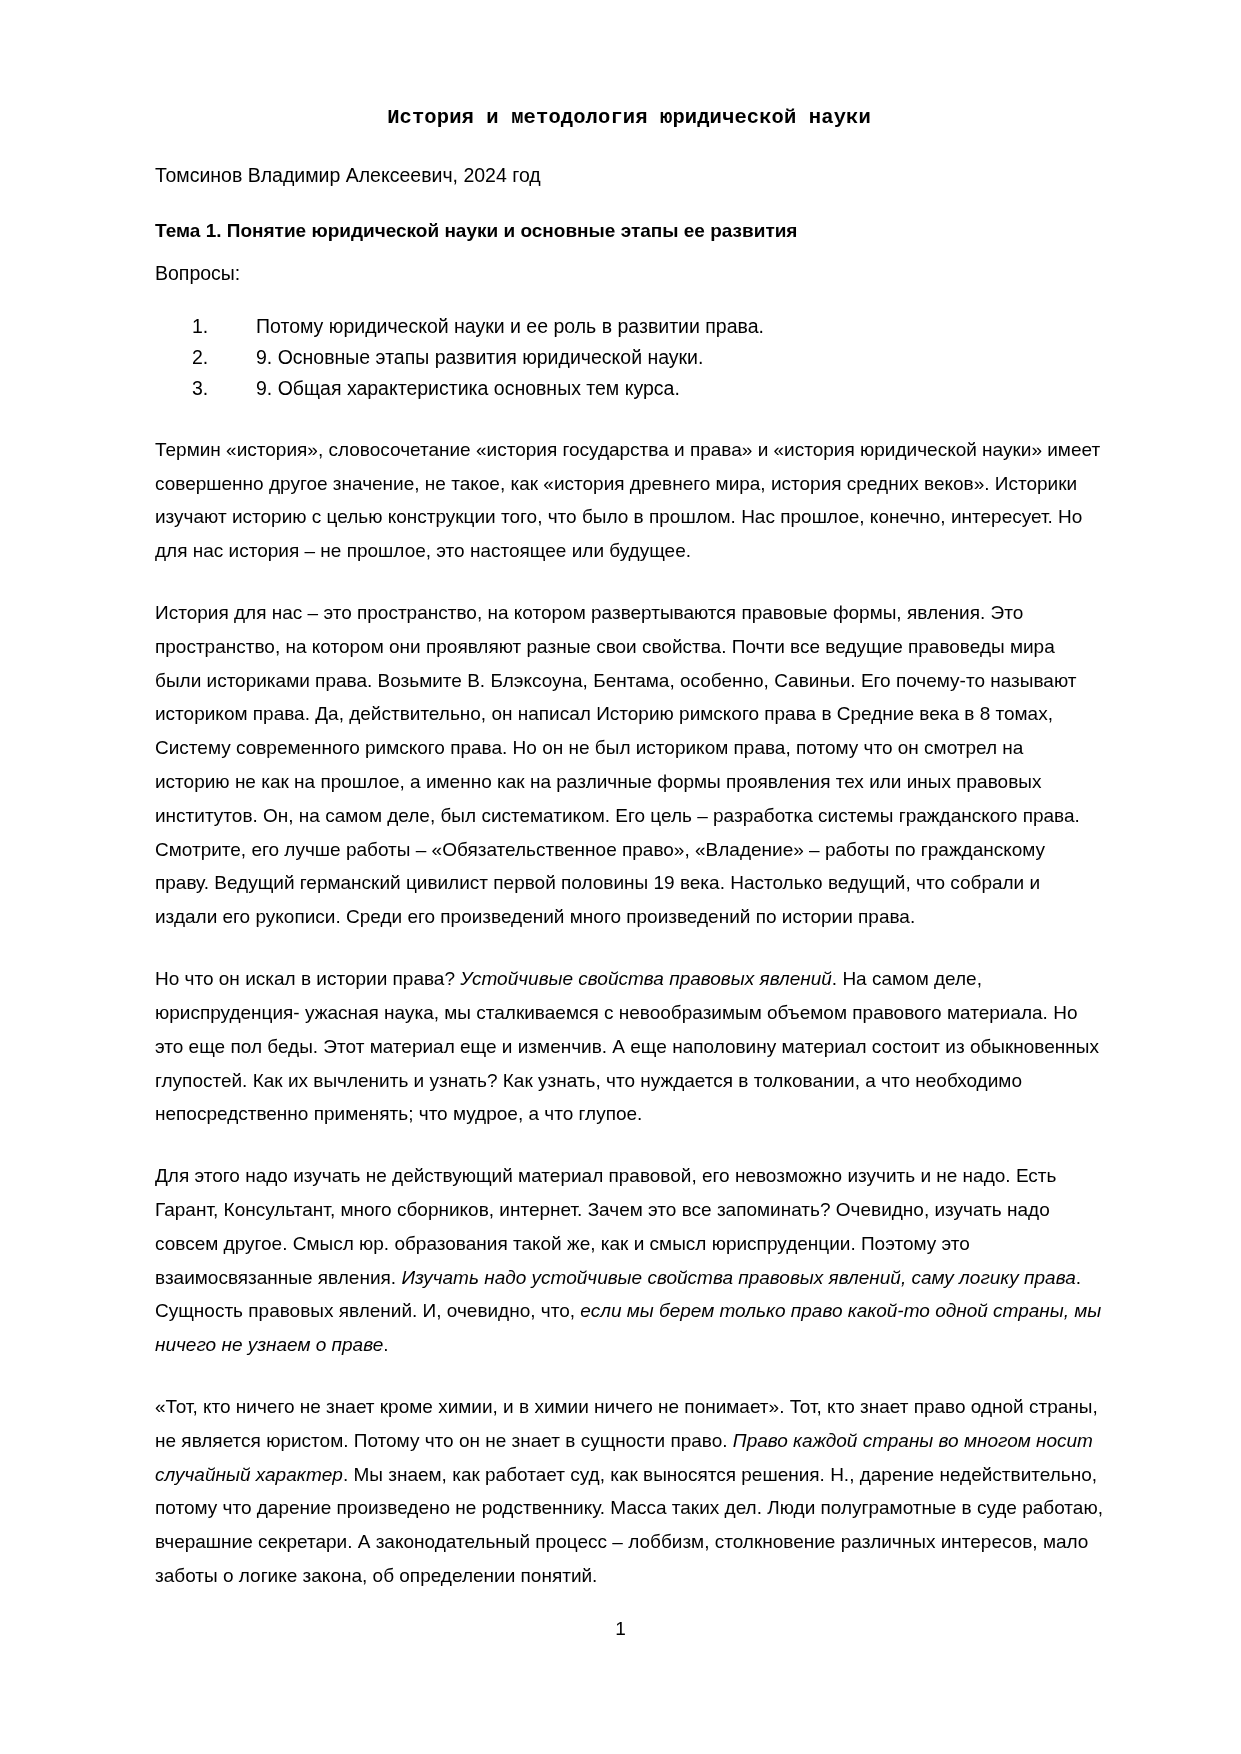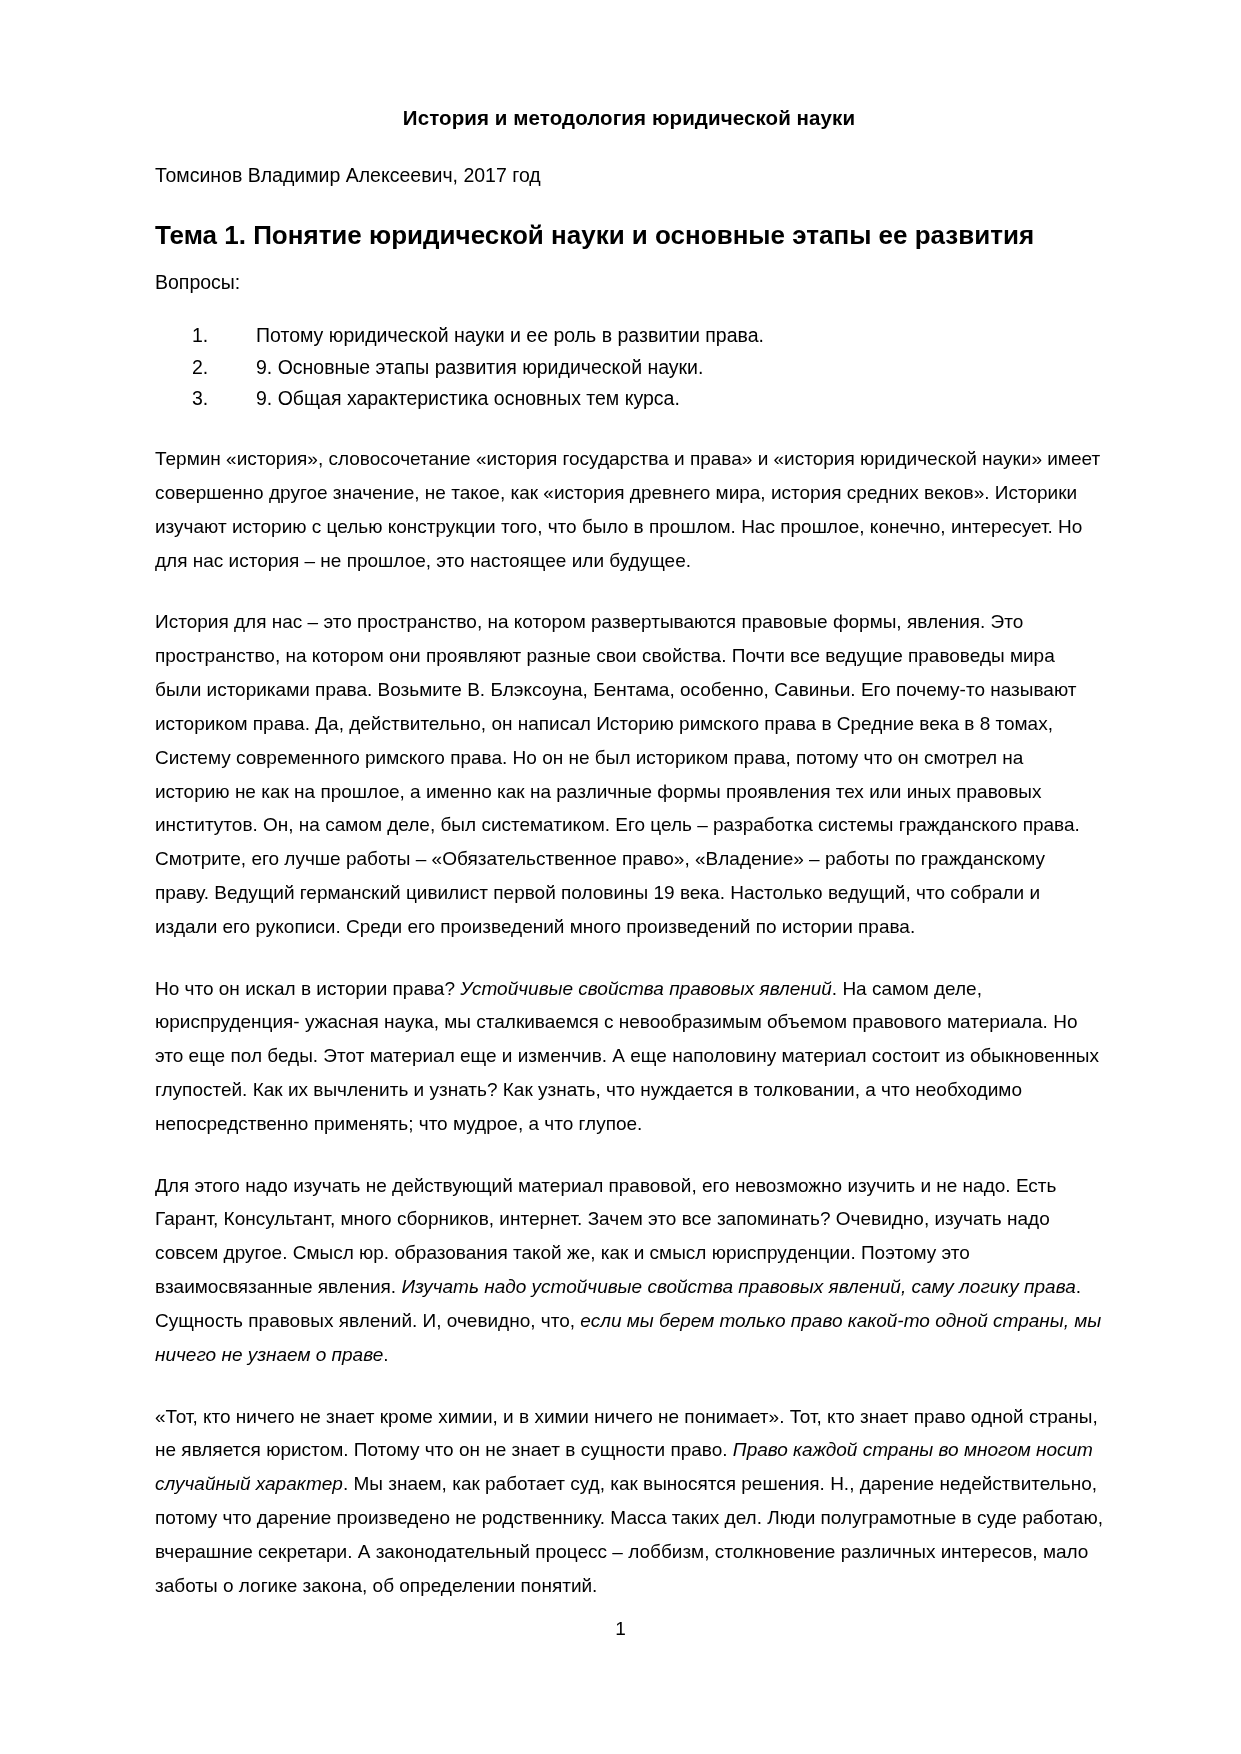--- a/index.html
+++ b/index.html
@@ -23,29 +23,30 @@
     padding: 96px 138px 60px 155px;
     overflow: hidden;
   }
   .doc-title {
     text-align: center;
     font-weight: bold;
     font-size: 20.5px;
     line-height: 1.35;
     margin: 8px 0 0 0;
     letter-spacing: 0.1px;
+    font-family: Liberation Mono, monospace;
   }
   .meta-line {
     font-size: 19.5px;
     line-height: 1.35;
     margin: 30px 0 0 0;
   }
   .topic-heading {
     font-weight: bold;
-    font-size: 26px;
+    font-size: 19px;
     line-height: 1.35;
     margin: 30px 0 0 0;
   }
   .questions-label {
     font-size: 19.5px;
     line-height: 1.35;
     margin: 16px 0 0 0;
   }
   ol.questions {
     list-style: none;
@@ -92,21 +93,21 @@
     line-height: 1.3;
   }
 </style>
 </head>
 <body>
 
 <div class="page">
 
   <h1 class="doc-title">История и методология юридической науки</h1>
 
-  <p class="meta-line">Томсинов Владимир Алексеевич, 2017 год</p>
+  <p class="meta-line">Томсинов Владимир Алексеевич, 2024 год</p>
 
 
   <p class="topic-heading">Тема 1. Понятие юридической науки и основные этапы ее развития</p>
 
   <p class="questions-label">Вопросы:</p>
 
   <ol class="questions">
     <li>
       <span class="q-num">1.</span>
       <span class="q-text">Потому юридической науки  и ее роль в развитии права.</span>

